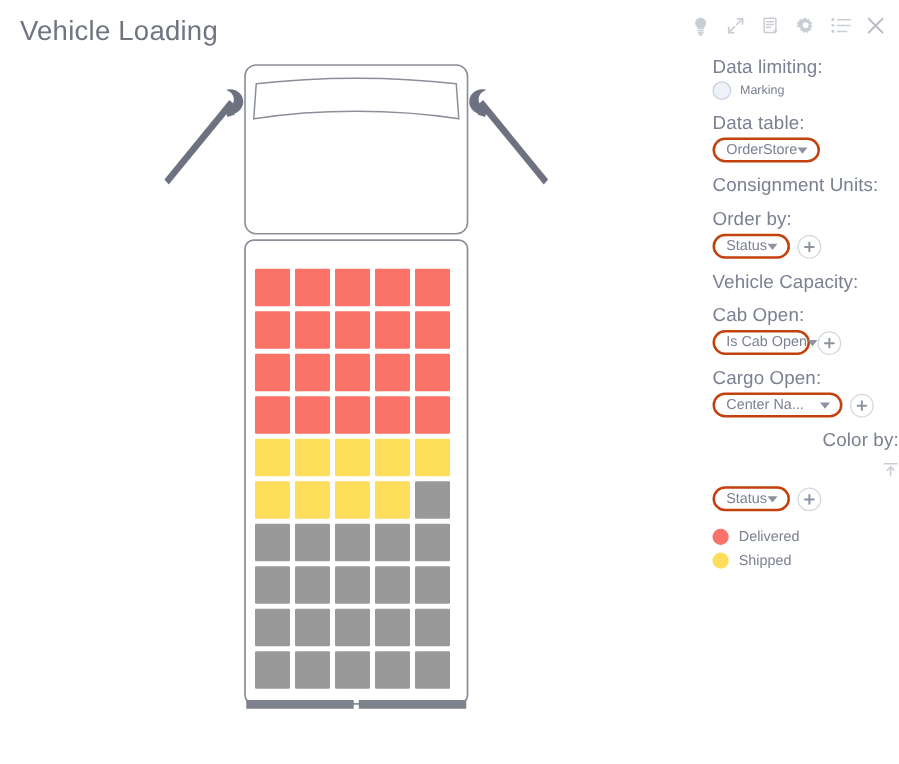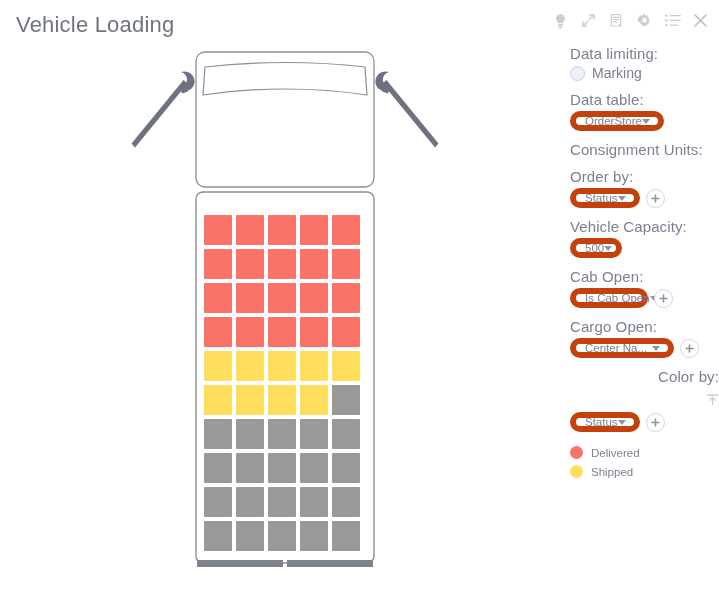--- a/index.html
+++ b/index.html
@@ -96,21 +96,21 @@
   .p-group { margin-bottom: 10px; }
   .p-row {
     display: flex;
     align-items: center;
     gap: 6px;
   }
   .dropdown {
     display: inline-flex;
     align-items: center;
     justify-content: space-between;
-    border: 6px solid #c2410c;
+    border: 2px solid #c2410c;
     border-radius: 11px;
     height: 20px;
     padding: 0 8px 0 9px;
     box-sizing: border-box;
     background: #fff;
     color: #7b8191;
     font-size: 11.5px;
     cursor: pointer;
     white-space: nowrap;
     gap: 0;
@@ -142,21 +142,21 @@
   }
   .radio-circle {
     width: 13px;
     height: 13px;
     border-radius: 50%;
     border: 1px solid #c6cede;
     background: #eef2f8;
     flex: none;
     cursor: pointer;
   }
-  .radio-label { color: #7b8191; font-size: 14px; }
+  .radio-label { color: #7b8191; font-size: 10px; }
 
   .colorby-label-row {
     display: flex;
     align-items: flex-end;
     gap: 8px;
     margin-bottom: 3px;
     flex-direction: column;
   }
   #sort-asc-icon { margin-bottom: 1px; cursor: pointer; }
 
@@ -347,26 +347,20 @@
       <div class="plus-btn">
         <svg width="9" height="9" viewBox="0 0 9 9" stroke="#8d93a1" stroke-width="1.6" stroke-linecap="round">
           <path d="M4.5 1v7M1 4.5h7"></path>
         </svg>
       </div>
     </div>
   </div>
 
   <div class="p-group">
     <div class="p-label">Vehicle Capacity:</div>
-    <div class="p-row">
-      <div class="dropdown" style="width:52px">
-        <span>500</span>
-        <span class="dd-caret"></span>
-      </div>
-    </div>
   </div>
 
   <div class="p-group">
     <div class="p-label">Cab Open:</div>
     <div class="p-row">
       <div class="dropdown" style="width:78px">
         <span>Is Cab Open</span>
         <span class="dd-caret"></span>
       </div>
       <div class="plus-btn">

